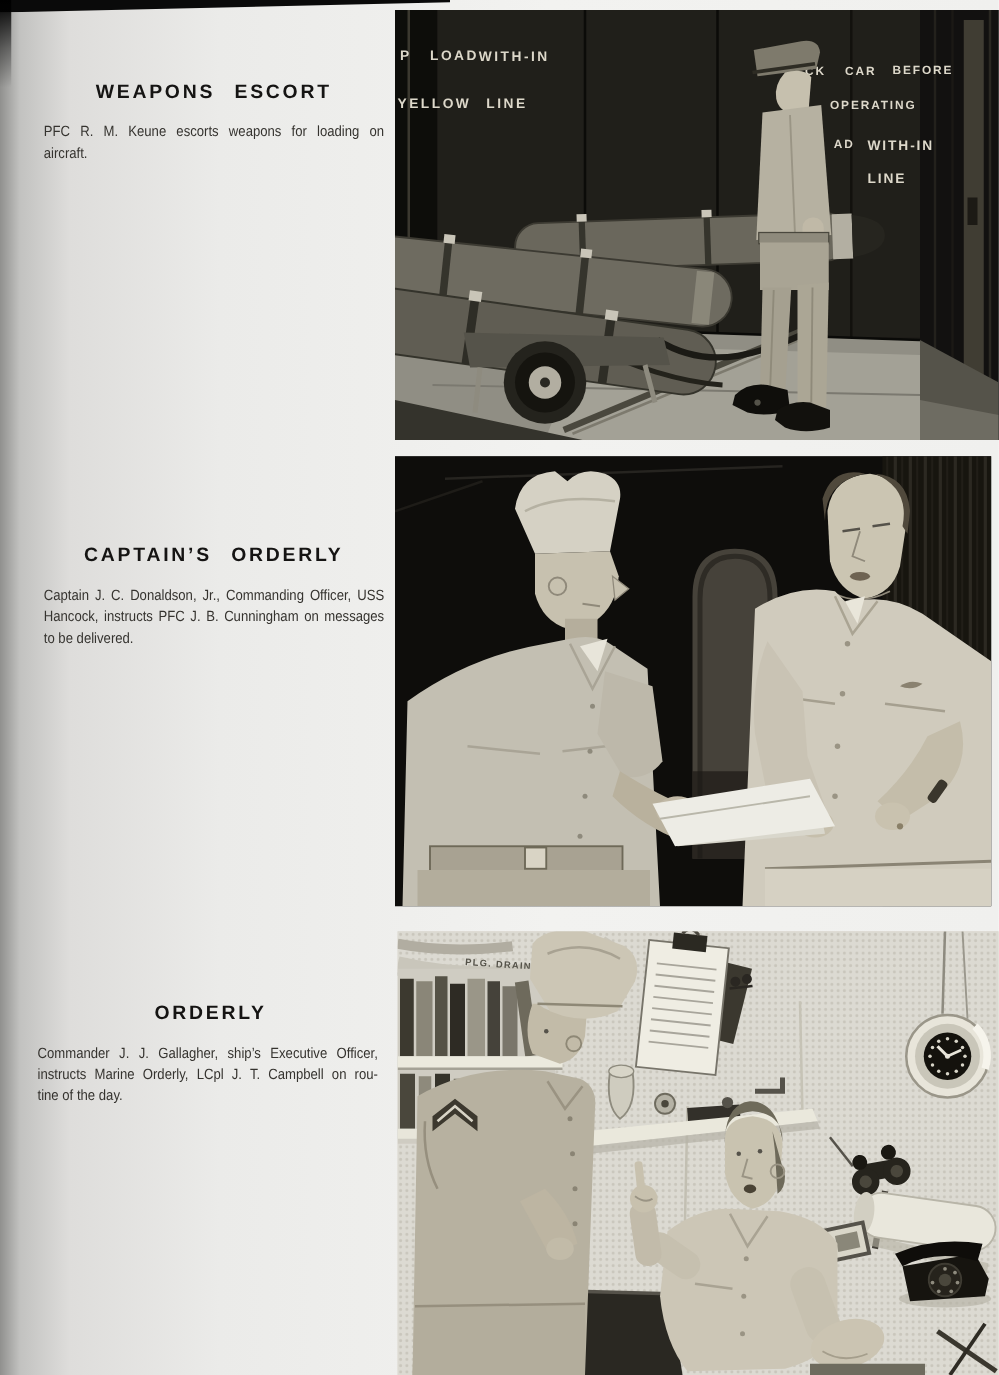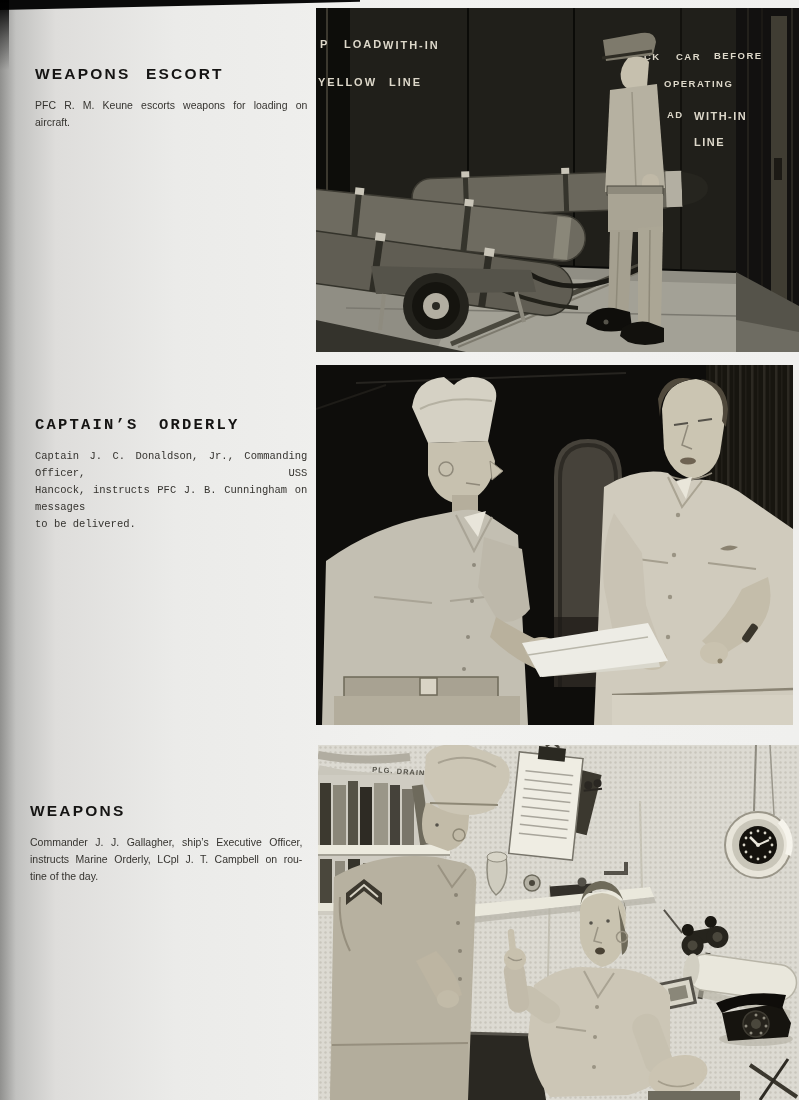--- a/index.html
+++ b/index.html
@@ -11,27 +11,27 @@
   .top-edge{position:absolute;top:0;left:0;width:360px;height:10px;background:#0a0a0a;
     clip-path:polygon(0 0,100% 0,100% 18%,0 100%);}
   .spine-shadow{position:absolute;top:0;left:0;width:9px;height:70px;
     background:linear-gradient(180deg,#000 0%,rgba(0,0,0,.4) 55%,transparent 100%);}
   .photo{position:absolute;overflow:hidden;background:#111;}
   #photo1{left:316px;top:8px;width:483px;height:344px;}
   #photo2{left:316px;top:365px;width:477px;height:360px;background:#0e0d0b;}
   #photo3{left:318px;top:745px;width:481px;height:355px;background:#dbd8d0;}
   .caption{position:absolute;color:#1c1b19;}
   .cap-head{font-weight:700;font-size:15.5px;letter-spacing:2.2px;word-spacing:9px;
-    text-align:left;line-height:20px;color:#151413;}
+    text-align:center;line-height:20px;color:#151413;}
   .cap-body{margin-top:13px;width:306px;transform:scaleX(.89);transform-origin:0 0;
     font-size:11.8px;line-height:17px;color:#35332f;}
   .cap-body .line{text-align:justify;text-align-last:justify;white-space:normal;}
   .cap-body .line.last{text-align:left;text-align-last:left;}
   #caption1{left:35px;top:64px;width:272px;}
-  #caption2{left:35px;top:415px;width:272px;font-family:Liberation Mono, monospace;}
+  #caption2{left:35px;top:435px;width:272px;}
   #caption3{left:30px;top:801px;width:277px;}
   svg{display:block;}
   .stencil{font-family:"Liberation Sans",sans-serif;font-weight:700;fill:#ddd8ca;}
 </style>
 </head>
 <body>
 
 <div class="top-edge"></div>
 <div class="spine-shadow"></div>
 
@@ -47,21 +47,21 @@
   <div class="cap-head">CAPTAIN’S ORDERLY</div>
   <div class="cap-body">
     <div class="line">Captain J. C. Donaldson, Jr., Commanding Officer, USS</div>
     <div class="line">Hancock, instructs PFC J. B. Cunningham on messages</div>
     <div class="line last">to be delivered.</div>
   </div>
 </div>
 
 <div class="caption" id="caption3">
   <div class="cap-head">
-    <div>WEAPONS</div>
+    <div>ORDERLY</div>
   </div>
   <div class="cap-body">
     <div class="line">Commander J. J. Gallagher, ship’s Executive Officer,</div>
     <div class="line">instructs Marine Orderly, LCpl J. T. Campbell on rou-</div>
     <div class="line last">tine of the day.</div>
   </div>
 </div>
 
 <div class="photo" id="photo1">
 <svg width="483" height="344" viewBox="0 0 483 344">

